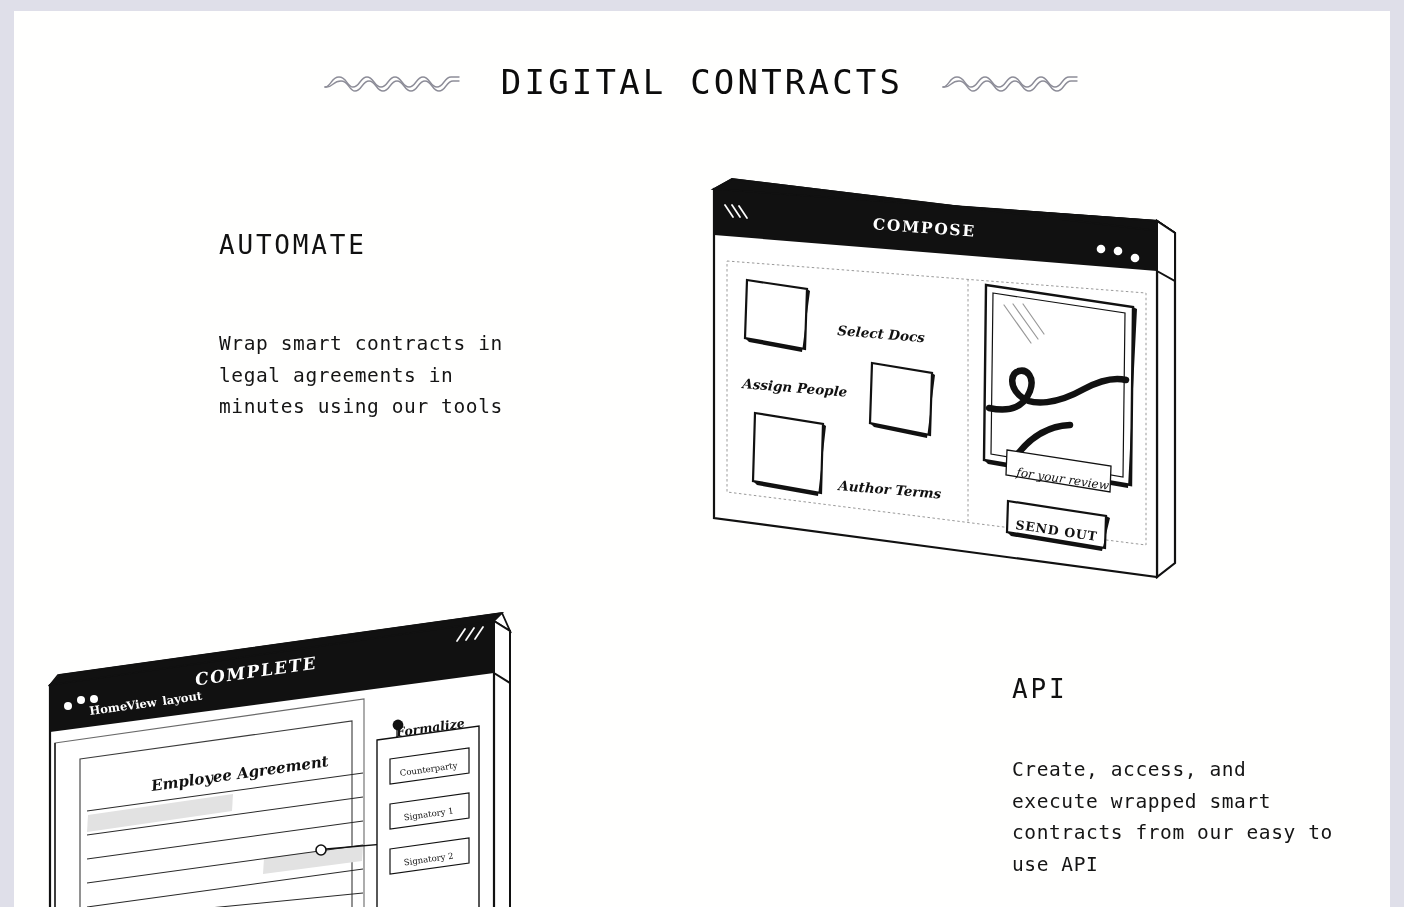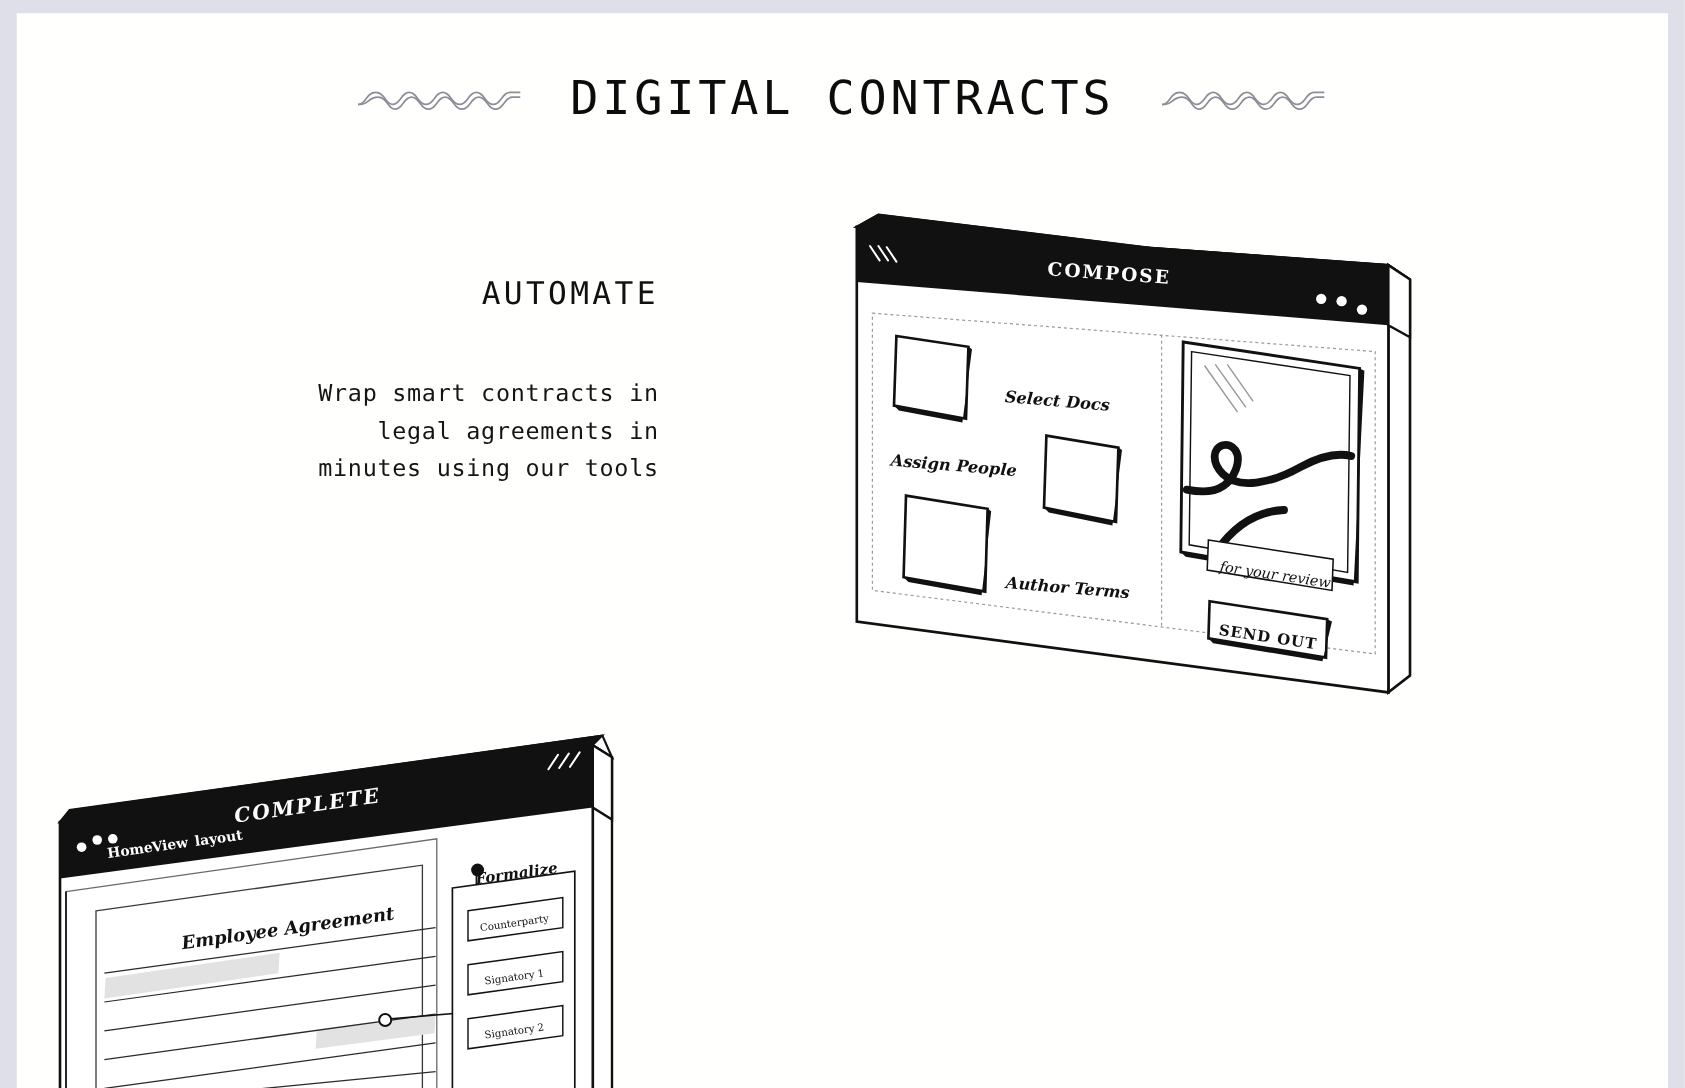--- a/index.html
+++ b/index.html
@@ -30,47 +30,46 @@
     top: 38px;
     width: 1376px;
     height: 66px;
     display: flex;
     align-items: center;
     justify-content: center;
     gap: 38px;
   }
   .page-title {
     font-family: "DejaVu Sans Mono", monospace;
-    font-size: 39px;
+    font-size: 34px;
     letter-spacing: 3.2px;
     color: #0c0c0c;
     white-space: nowrap;
     font-weight: 400;
   }
   .wave { display: block; }
 
   
   .block { position: absolute; }
   .block-head {
     font-family: "DejaVu Sans Mono", monospace;
     font-size: 26px;
     letter-spacing: 2.8px;
     color: #111;
     white-space: nowrap;
-    text-align: right;
   }
   .block-body {
     font-family: "DejaVu Sans Mono", monospace;
     font-size: 19.5px;
     line-height: 31.5px;
     letter-spacing: 0.6px;
     color: #151515;
   }
   #block-automate { left: 205px; top: 219px; width: 330px; }
-  #block-automate .block-body { margin-top: 52px; text-align: right; }
+  #block-automate .block-body { margin-top: 68px; }
   #block-execute  { left: 629px; top: 663px; width: 300px; }
   #block-execute .block-body { margin-top: 50px; }
   #block-api      { left: 998px; top: 663px; width: 330px; }
   #block-api .block-body { margin-top: 50px; }
 
   
   .illus { position: absolute; }
   #illus-compose  { left: 680px; top: 152px; }
   #illus-complete { left: 18px; top: 588px; }
 </style>
@@ -105,20 +104,24 @@
                L136,14" fill="none" stroke="#8d8d98" stroke-width="1.4" stroke-linecap="round"></path>
     </svg>
   </div>
 
   <div class="block" id="block-automate">
     <div class="block-head">AUTOMATE</div>
     <div class="block-body">Wrap smart contracts in legal agreements in minutes using our tools</div>
   </div>
 
 
+  <div class="block" id="block-api">
+    <div class="block-head">API</div>
+    <div class="block-body">Create, access, and execute wrapped smart contracts from our easy to use API</div>
+  </div>
 
   <svg class="illus" id="illus-compose" width="510" height="430" viewBox="0 0 510 430">
 
     <path d="M463,58 L481,70 L481,400 L463,414 Z" fill="#ffffff" stroke="#111" stroke-width="2.2"></path>
     <path d="M20,26 L463,58 L463,414 L20,355 Z" fill="#ffffff" stroke="#111" stroke-width="2.2"></path>
 
     <path d="M20,26 L38,16 L481,70 L463,58 Z" fill="#ffffff" stroke="#111" stroke-width="2"></path>
 
     <path d="M20,26 L463,58 L463,108 L20,72 Z" fill="#111"></path>
     <path d="M20,26 L38,16 L481,70 L463,58 Z" fill="#111" stroke="#111" stroke-width="1.6"></path>

